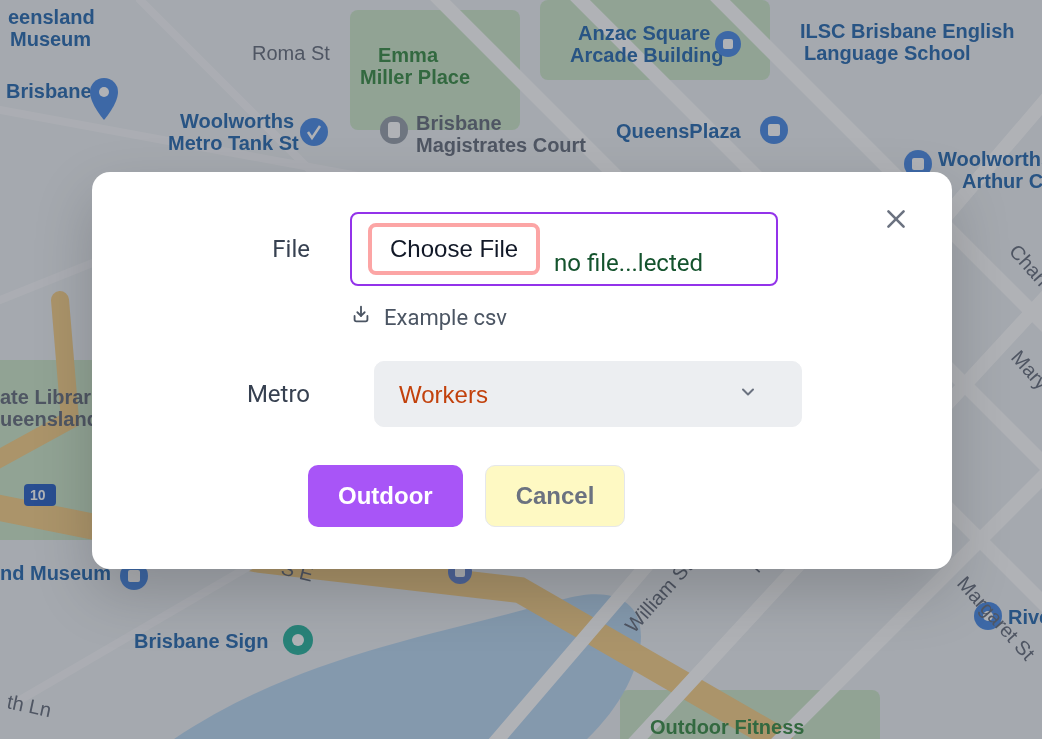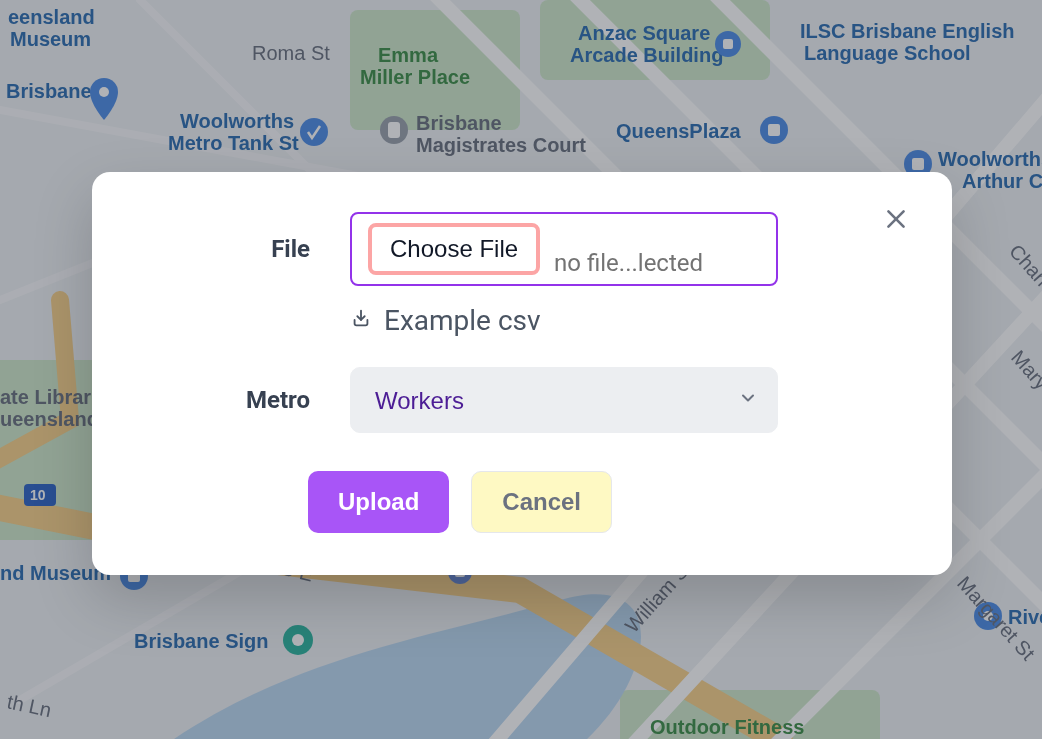--- a/index.html
+++ b/index.html
@@ -32,21 +32,21 @@
     .close-btn svg { width: 26px; height: 26px; }
     .form-row {
       display: flex; align-items: center;
       margin-bottom: 18px;
     }
     .form-label {
       width: 200px;
       text-align: right;
       padding-right: 40px;
       font-size: 24px;
-      font-weight: 700;
+      font-weight: 400;
       color: #374151;
     }
     .file-box {
       width: 428px;
       height: 74px;
       border: 2px solid #9333ea;
       border-radius: 8px;
       display: flex; align-items: center;
       padding: 0 16px;
       gap: 14px;
@@ -56,55 +56,56 @@
       border: 4px solid #fca5a5;
       border-radius: 8px;
       padding: 8px 18px;
       font-size: 24px;
       color: #111827;
       cursor: pointer;
       white-space: nowrap;
     }
     .file-status {
       font-size: 24px;
-      color: #737373;
+      color: #14532d;
       white-space: nowrap;
       overflow: hidden;
       text-overflow: ellipsis;
       flex: 1;
       margin-top: 28px;
     }
     .example-row {
       display: flex; align-items: center;
       margin-left: 200px;
       margin-bottom: 30px;
       gap: 12px;
     }
     .example-link {
       display: flex; align-items: center; gap: 12px;
-      color: #4b5563; font-size: 28px;
+      color: #4b5563; font-size: 22px;
       background: transparent; border: none; cursor: pointer;
       text-decoration: none;
     }
     .example-link svg { width: 22px; height: 22px; }
     .select-wrap {
       position: relative;
       width: 428px;
       height: 66px;
     }
     .select-el {
       width: 100%; height: 100%;
       background: #eceef1;
       border: 1px solid #eceef1;
       border-radius: 10px;
       padding: 0 50px 0 24px;
       font-size: 24px;
-      color: #4c1d95;
+      color: #c2410c;
       appearance: none;
       cursor: pointer;
+      margin-left: 24px;
     }
     .select-caret {
       position: absolute; right: 20px; top: 50%;
       transform: translateY(-50%);
       pointer-events: none;
       color: #6b7280;
     }
     .select-caret svg { width: 20px; height: 20px; }
     .actions {
       display: flex; gap: 22px;
@@ -274,16 +275,16 @@
       </select>
       <span class="select-caret">
         <svg viewBox="0 0 24 24" fill="none" stroke="currentColor" stroke-width="2.4" stroke-linecap="round" stroke-linejoin="round">
           <polyline points="6 9 12 15 18 9"></polyline>
         </svg>
       </span>
     </div>
   </div>
 
   <div class="actions">
-    <button class="btn btn-primary">Upload</button>
+    <button class="btn btn-primary">Outdoor</button>
     <button class="btn btn-secondary">Cancel</button>
   </div>
 </div>
 
 </body></html>

